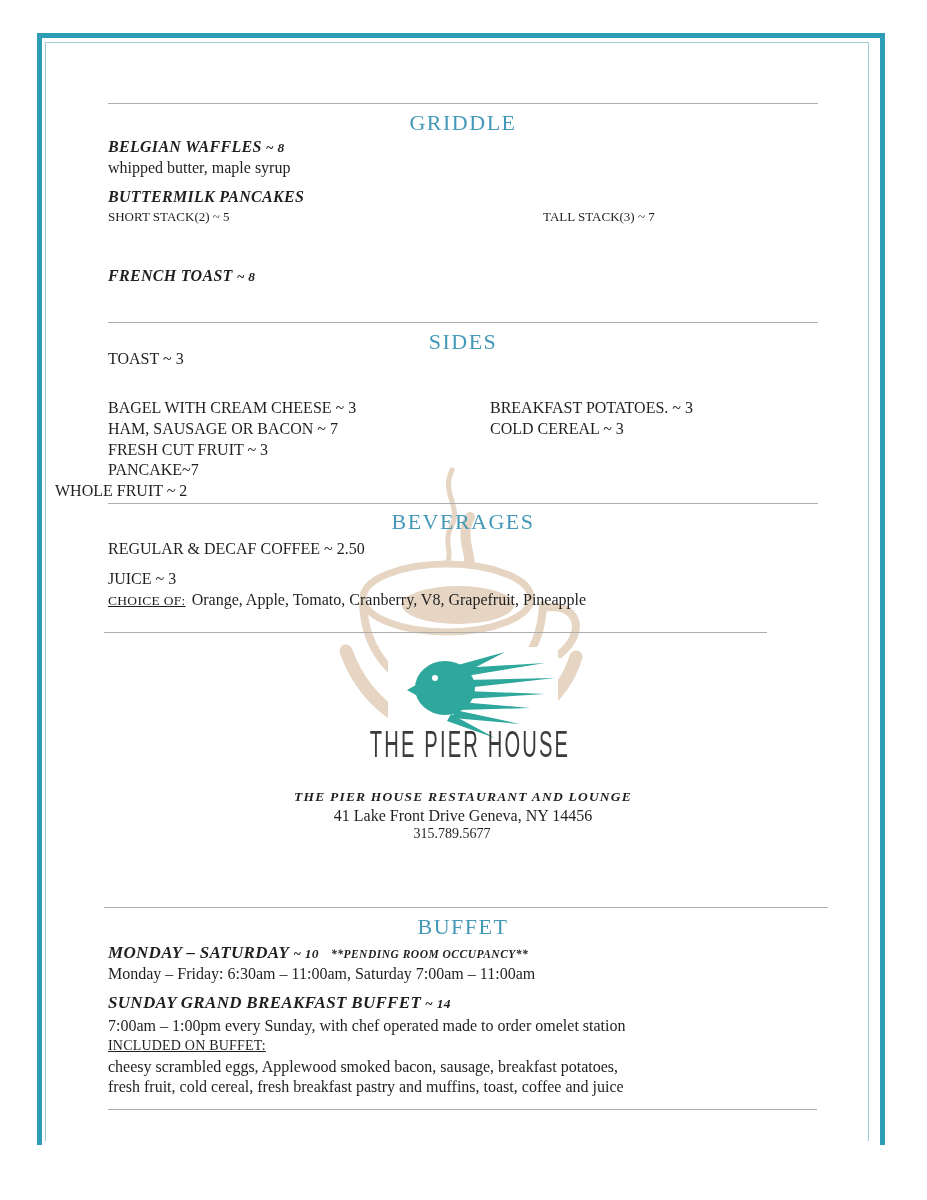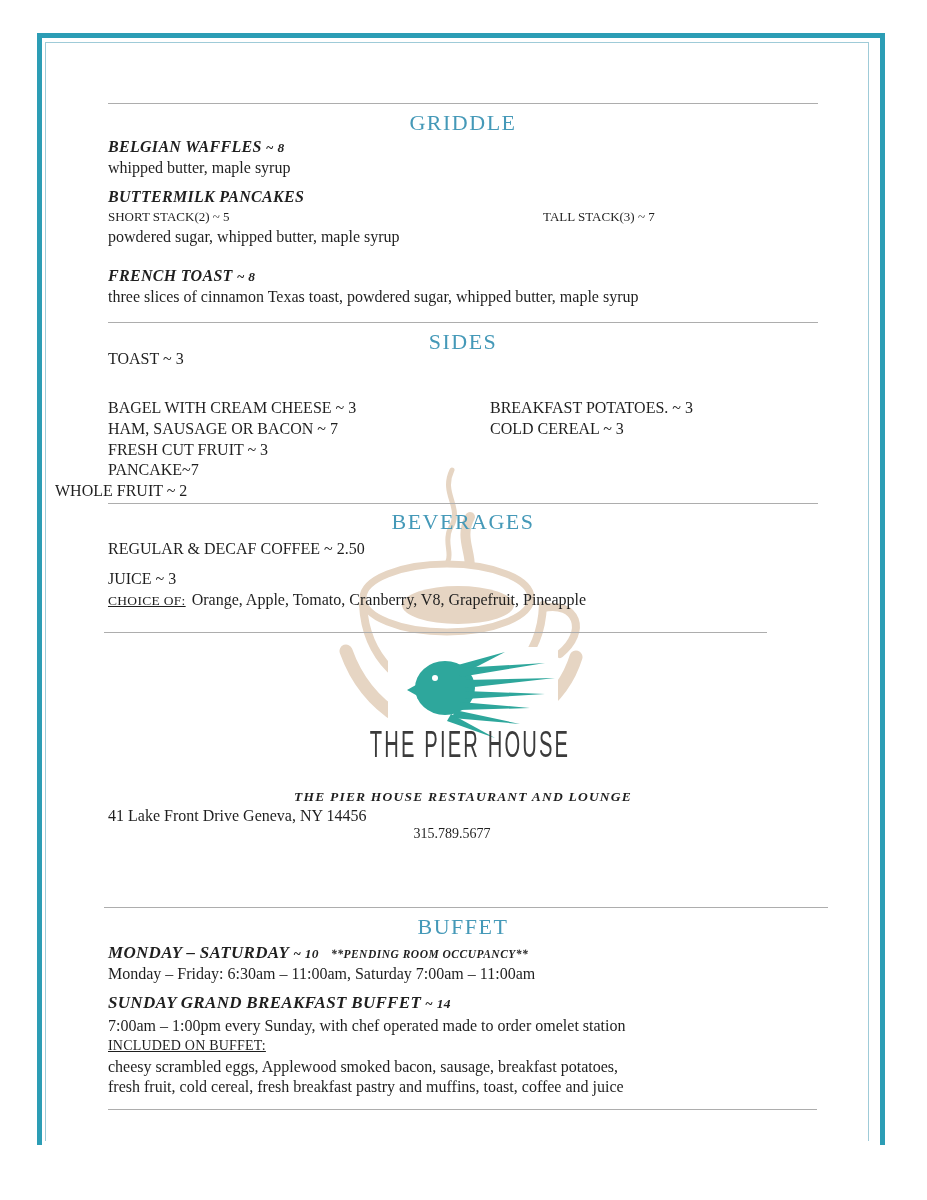--- a/index.html
+++ b/index.html
@@ -16,21 +16,21 @@
                    font-size:22px;letter-spacing:1.5px;color:#4599b8;}
   .item-name{font-weight:bold;font-style:italic;font-size:16px;letter-spacing:.3px;}
   .price{font-size:13.5px;}
   .body-line{font-size:16px;}
   .sub-line{font-size:13px;}
   .choice-label{font-size:13.5px;text-decoration:underline;letter-spacing:.3px;}
   .choices{font-size:16px;margin-left:6px;}
   .note{font-size:11.5px;font-weight:bold;font-style:italic;letter-spacing:.5px;margin-left:8px;}
   .contact-name{position:absolute;left:108px;width:710px;text-align:center;
                 font-weight:bold;font-style:italic;font-size:13.5px;letter-spacing:1.2px;}
-  .contact-addr{position:absolute;left:108px;width:710px;text-align:left;font-size:16px;}
+  .contact-addr{position:absolute;left:108px;width:710px;text-align:center;font-size:16px;}
   .contact-phone{position:absolute;left:97px;width:710px;text-align:center;font-size:14px;}
   .included-label{font-size:14px;text-decoration:underline;letter-spacing:.2px;}
   svg text{font-family:"Liberation Sans",sans-serif;}
 </style>
 </head>
 <body>
 
 <div class="page">
 
   <svg class="abs" style="left:330px;top:455px;" width="310" height="330" viewBox="0 0 310 330">
@@ -73,27 +73,25 @@
 
   <div class="abs" style="left:108px;top:138px;">
     <span class="item-name">BELGIAN WAFFLES</span>
     <span class="item-name price">~ 8</span>
   </div>
   <div class="abs body-line" style="left:108px;top:159px;">whipped butter, maple syrup</div>
 
   <div class="abs item-name" style="left:108px;top:188px;">BUTTERMILK PANCAKES</div>
   <div class="abs sub-line" style="left:108px;top:209px;">SHORT STACK(2) ~ 5</div>
   <div class="abs sub-line" style="left:543px;top:209px;">TALL STACK(3) ~ 7</div>
-  <div class="abs body-line" style="left:108px;top:228px;">powdered sugar, whipped butter, maple syrup</div>
 
   <div class="abs" style="left:108px;top:267px;">
     <span class="item-name">FRENCH TOAST</span>
     <span class="item-name price">~ 8</span>
   </div>
-  <div class="abs body-line" style="left:108px;top:288px;">three slices of cinnamon Texas toast, powdered sugar, whipped butter, maple syrup</div>
 
   <div class="section-heading" style="top:329px;">SIDES</div>
 
   <div class="abs body-line" style="left:108px;top:350px;">TOAST ~ 3</div>
 
   <div class="abs body-line" style="left:108px;top:399px;">BAGEL WITH CREAM CHEESE ~ 3</div>
   <div class="abs body-line" style="left:108px;top:420px;">HAM, SAUSAGE OR BACON ~ 7</div>
   <div class="abs body-line" style="left:108px;top:441px;">FRESH CUT FRUIT ~ 3</div>
   <div class="abs body-line" style="left:108px;top:461px;">PANCAKE~7</div>
   <div class="abs body-line" style="left:490px;top:399px;">BREAKFAST POTATOES. ~ 3</div>

